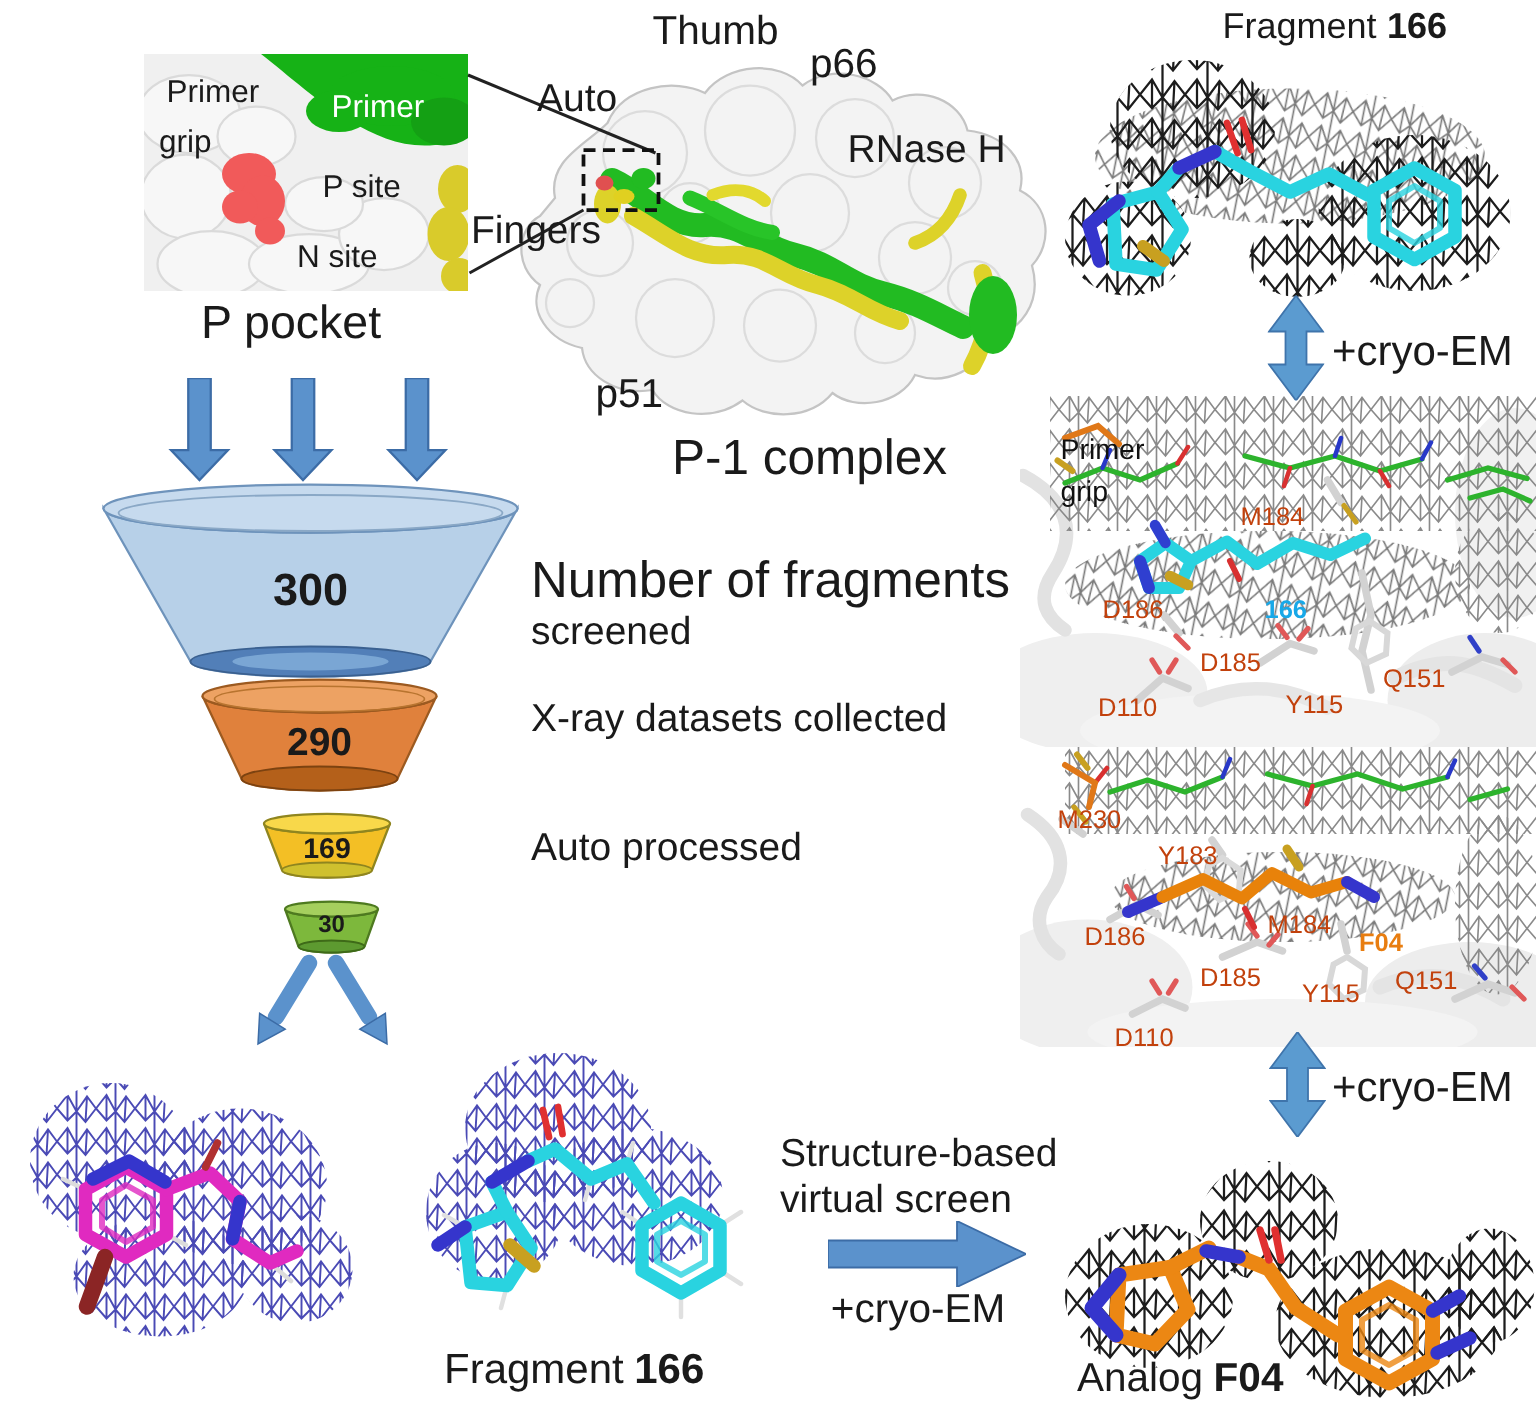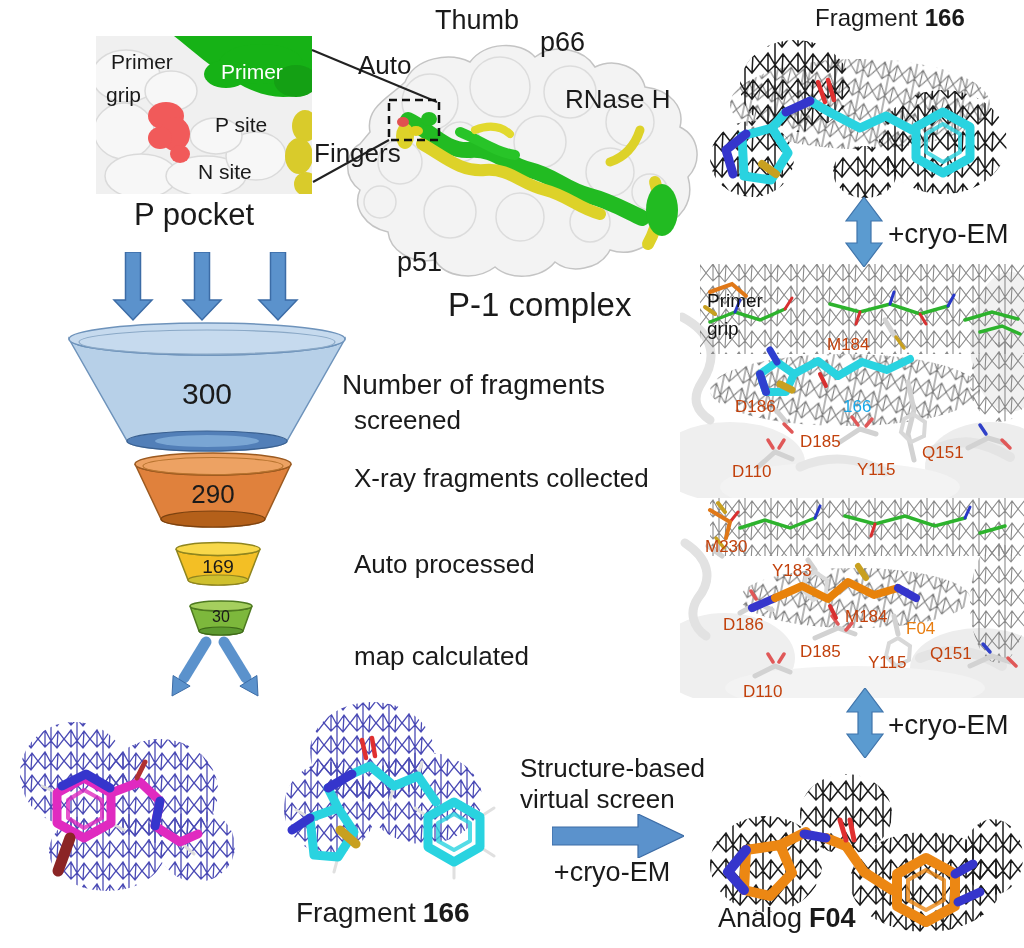--- a/index.html
+++ b/index.html
@@ -1,20 +1,20 @@
 <!DOCTYPE html>
 <html><head>
 <meta charset="utf-8">
 <style>
   html,body{margin:0;padding:0;background:#fff;}
   #canvas{position:relative;width:1024px;height:948px;background:#fff;overflow:hidden;
           font-family:"Liberation Sans",sans-serif;color:#1a1a1a;}
   .abs{position:absolute;}
   .lbl{position:absolute;white-space:nowrap;line-height:1.04;color:#1a1a1a;}
-  .bold{font-weight:400;}
+  .bold{font-weight:700;}
   .res{font-size:17px;color:#c2410c;}
   .frag-code{font-weight:700;margin-left:7px;}
   svg{display:block;}
 </style>
 </head>
 <body>
 
 <div id="canvas">
 
   <svg width="0" height="0" style="position:absolute">
@@ -143,25 +143,24 @@
     <path d="M140,286 L149,311 A22,4 0 0 0 193,311 L202,286 A31,5 0 0 1 140,286 Z" fill="#7db83c" stroke="#4e7a20" stroke-width="1.5"></path>
     <ellipse cx="171" cy="286" rx="31" ry="5" fill="#a5cf5e" stroke="#4e7a20" stroke-width="1.5"></ellipse>
     <ellipse cx="171" cy="311" rx="22" ry="4" fill="#5d9a30" stroke="#3e6a18" stroke-width="1.2"></ellipse>
   </svg>
 
   <div class="lbl bold" style="left:207px;top:378px;font-size:30px;transform:translateX(-50%)">300</div>
   <div class="lbl bold" style="left:213px;top:481px;font-size:26px;transform:translateX(-50%)">290</div>
   <div class="lbl bold" style="left:218px;top:557px;font-size:19px;transform:translateX(-50%)">169</div>
   <div class="lbl bold" style="left:221px;top:609px;font-size:16px;transform:translateX(-50%)">30</div>
 
-  <div class="lbl" style="left:342px;top:370px;font-size:28px">Number of fragments</div>
+  <div class="lbl" style="left:354px;top:370px;font-size:34px">Number of fragments</div>
   <div class="lbl" style="left:354px;top:407px;font-size:26px">screened</div>
-  <div class="lbl" style="left:354px;top:465px;font-size:26px">X-ray fragments collected</div>
+  <div class="lbl" style="left:354px;top:465px;font-size:26px">X-ray datasets collected</div>
   <div class="lbl" style="left:354px;top:551px;font-size:26px">Auto processed</div>
-  <div class="lbl" style="left:354px;top:643px;font-size:26px">map calculated</div>
 
   <svg class="abs" style="left:150px;top:634px" width="130" height="72" viewBox="0 0 130 72">
     <g stroke="#5b92cc" stroke-width="11" stroke-linecap="round">
       <line x1="56" y1="8" x2="34" y2="44"></line>
       <line x1="74" y1="8" x2="96" y2="44"></line>
     </g>
     <polygon points="40.1,52.1 23.1,41.5 22,62" fill="#5b92cc" stroke="#3c6ca6" stroke-width="1"></polygon>
     <polygon points="89.9,52.1 106.9,41.5 108,62" fill="#5b92cc" stroke="#3c6ca6" stroke-width="1"></polygon>
   </svg>
 

